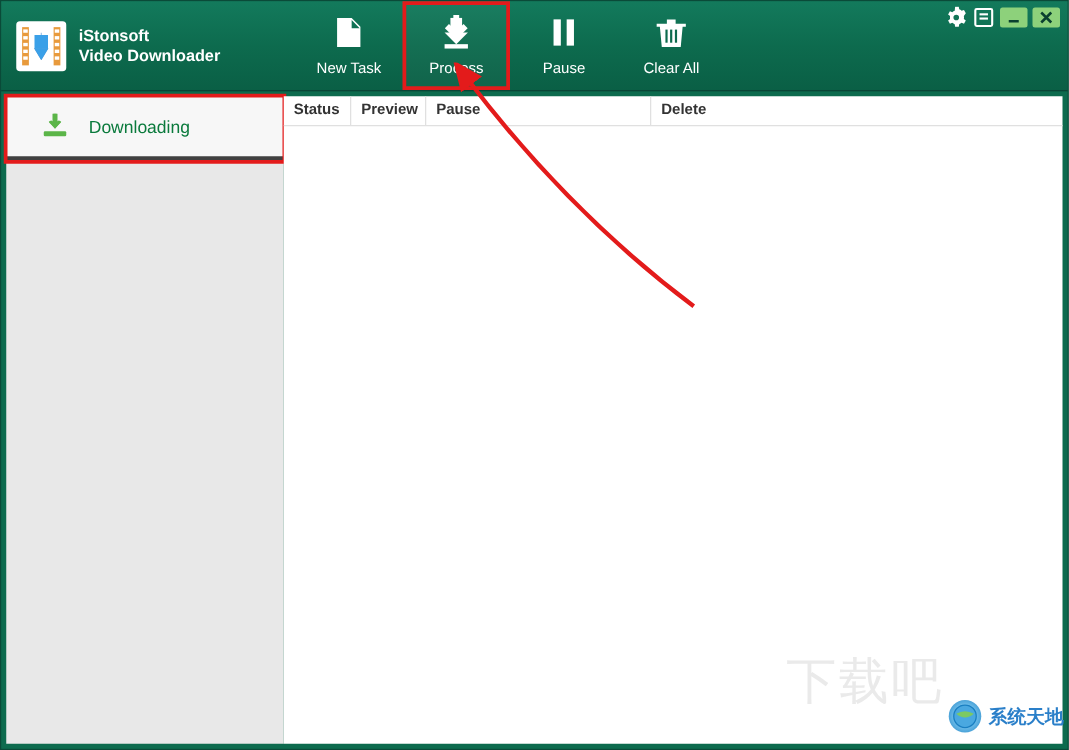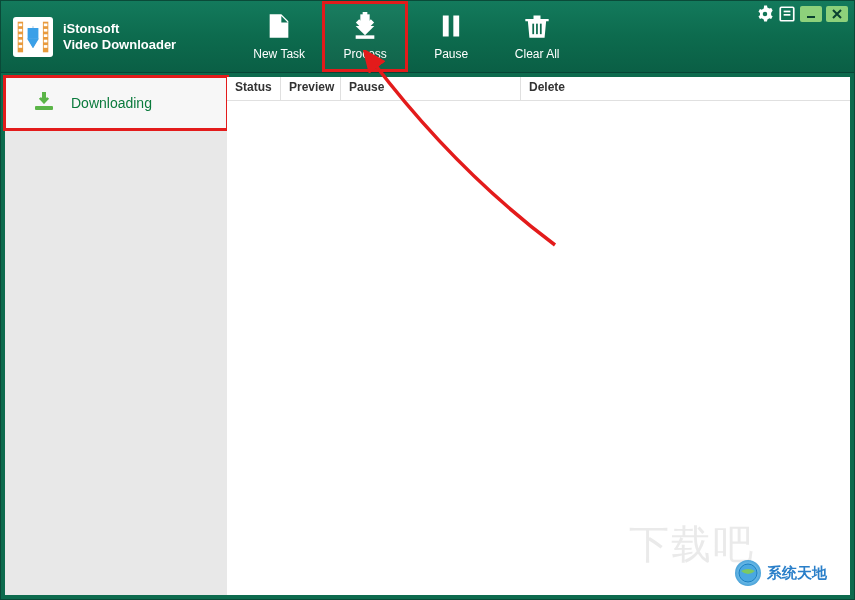--- a/index.html
+++ b/index.html
@@ -143,21 +143,21 @@
       background: #e8e8e8;
       display: flex;
       flex-direction: column;
     }
     
     .sidebar-item {
       height: 52px;
       display: flex;
       align-items: center;
       background: #f7f7f7;
-      border-bottom: 1px solid #404040;
+      border-bottom: 4px solid #404040;
       padding-left: 28px;
       gap: 16px;
       cursor: pointer;
       color: #0a7a3c;
       font-size: 14px;
     }
     
     .sidebar-item.highlighted {
       outline: 3px solid #e31b1b;
       outline-offset: -1px;
@@ -195,21 +195,21 @@
       top: 50px;
       left: 355px;
       width: 210px;
       height: 200px;
       pointer-events: none;
     }
     
     .watermark {
       position: absolute;
       bottom: 14px;
-      right: 28px;
+      right: 4px;
       display: flex;
       align-items: center;
       gap: 6px;
       color: #2a7fc9;
       font-size: 15px;
       font-weight: bold;
     }
     
     .watermark-icon {
       width: 26px;

